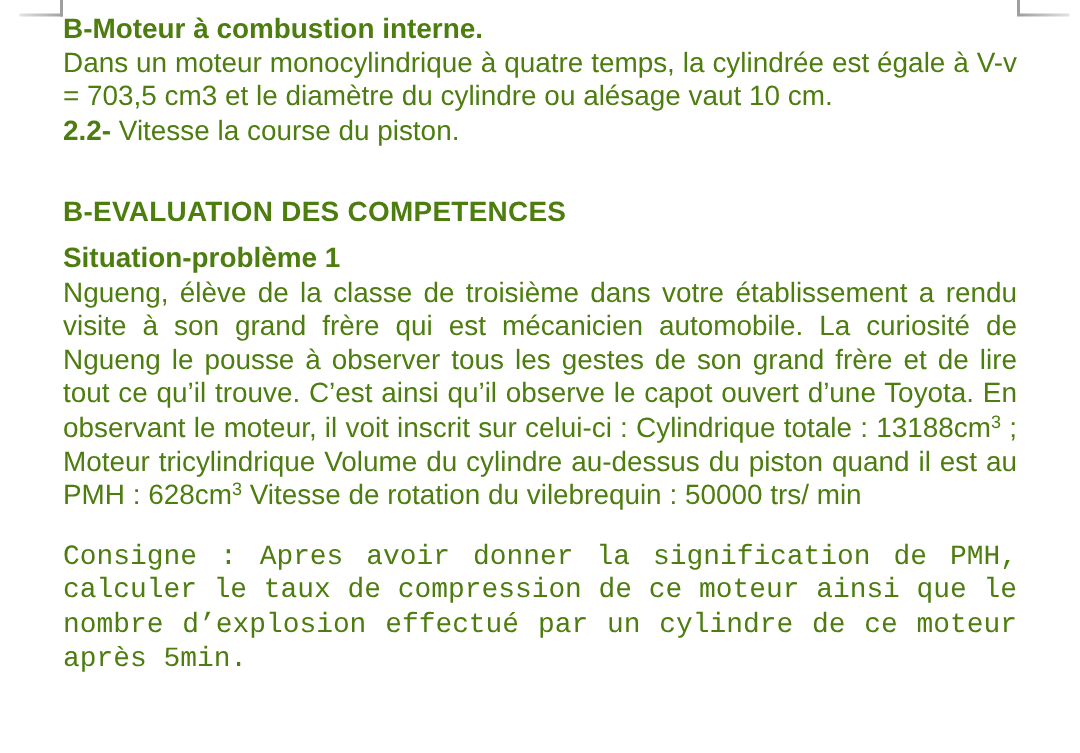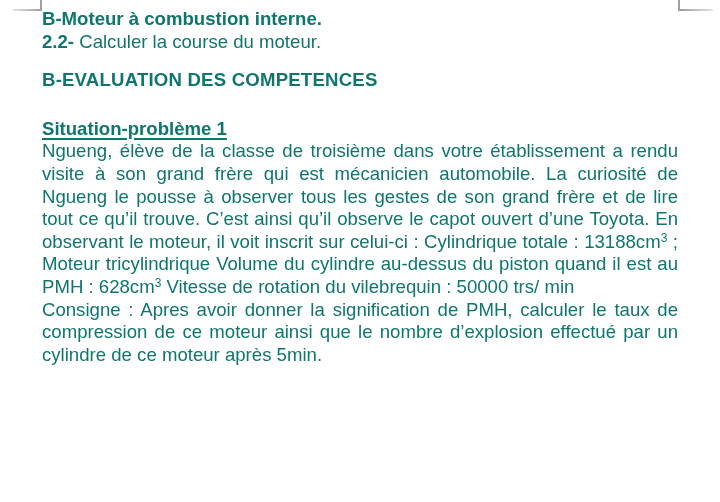--- a/index.html
+++ b/index.html
@@ -6,34 +6,33 @@
   html, body { background: #ffffff; }
   .page {
     position: relative;
     width: 720px;
     height: 502px;
     background: #ffffff;
     overflow: hidden;
     font-family: "Liberation Sans", sans-serif;
     font-size: 18.6px;
     line-height: 22.6px;
-    color: #0f766e;
+    color: #4d7c0f;
   }
   .content { padding: 8px 42px 0 42px; }
   .bold { font-weight: bold; }
   .just { text-align: justify; }
-  .heading-eval { font-weight: bold; margin-top: 16px; letter-spacing: 0.2px; }
+  .heading-eval { font-weight: bold; margin-top: 32px; letter-spacing: 0.2px; }
   .situation-title {
     font-weight: bold;
-    margin-top: 26px;
-    text-decoration: underline;
+    margin-top: 8px;
     text-decoration-thickness: 2px;
     text-underline-offset: 3px;
   }
-  .consigne { margin-top: 0; }
+  .consigne { margin-top: 19px; font-family: Liberation Mono, monospace; }
   sup.exp { font-size: 12px; line-height: 0; vertical-align: 6px; }
   
   .corner { position: absolute; top: 0; }
   .corner .v { position: absolute; top: 0; width: 2px; height: 11px; background: #9f9f9f; }
   .corner .h { position: absolute; top: 9px; height: 2px; }
   .corner-left { left: 13px; width: 29px; height: 11px; }
   .corner-left .v { right: 0; }
   .corner-left .h { left: 0; width: 29px; background: linear-gradient(to right, #e3e3e3, #9f9f9f); }
   .corner-right { left: 678px; width: 35px; height: 11px; }
   .corner-right .v { left: 0; }
@@ -50,23 +49,24 @@
   </div>
   <div class="corner corner-right">
     <span class="v"></span>
     <span class="h"></span>
   </div>
 
   <div class="content">
 
     <p class="bold">B-Moteur à combustion interne.</p>
 
+    <p class="just">Dans un moteur monocylindrique à quatre temps, la cylindrée est égale à V-v = 703,5 cm3 et le diamètre du cylindre ou alésage vaut 10 cm.</p>
 
 
-    <p><span class="bold">2.2-</span><span> Calculer la course du moteur.</span></p>
+    <p><span class="bold">2.2-</span><span> Vitesse la course du piston.</span></p>
 
 
     <p class="heading-eval">B-EVALUATION DES COMPETENCES</p>
 
     <p class="situation-title">Situation-problème 1</p>
 
     <p class="just"><span>Ngueng, élève de la classe de troisième dans votre établissement a rendu visite à son grand frère qui est mécanicien automobile. La curiosité de Ngueng le pousse à observer tous les gestes de son grand frère et de lire tout ce qu’il trouve. C’est ainsi qu’il observe le capot ouvert d’une Toyota. En observant le moteur, il voit inscrit sur celui-ci : Cylindrique totale : 13188cm</span><sup class="exp">3</sup><span> ; Moteur tricylindrique Volume du cylindre au-dessus du piston quand il est au PMH : 628cm</span><sup class="exp">3</sup><span> Vitesse de rotation du vilebrequin : 50000 trs/ min</span></p>
 
     <p class="just consigne">Consigne : Apres avoir donner la signification de PMH, calculer le taux de compression de ce moteur ainsi que le nombre d’explosion effectué par un cylindre de ce moteur après 5min.</p>
 

